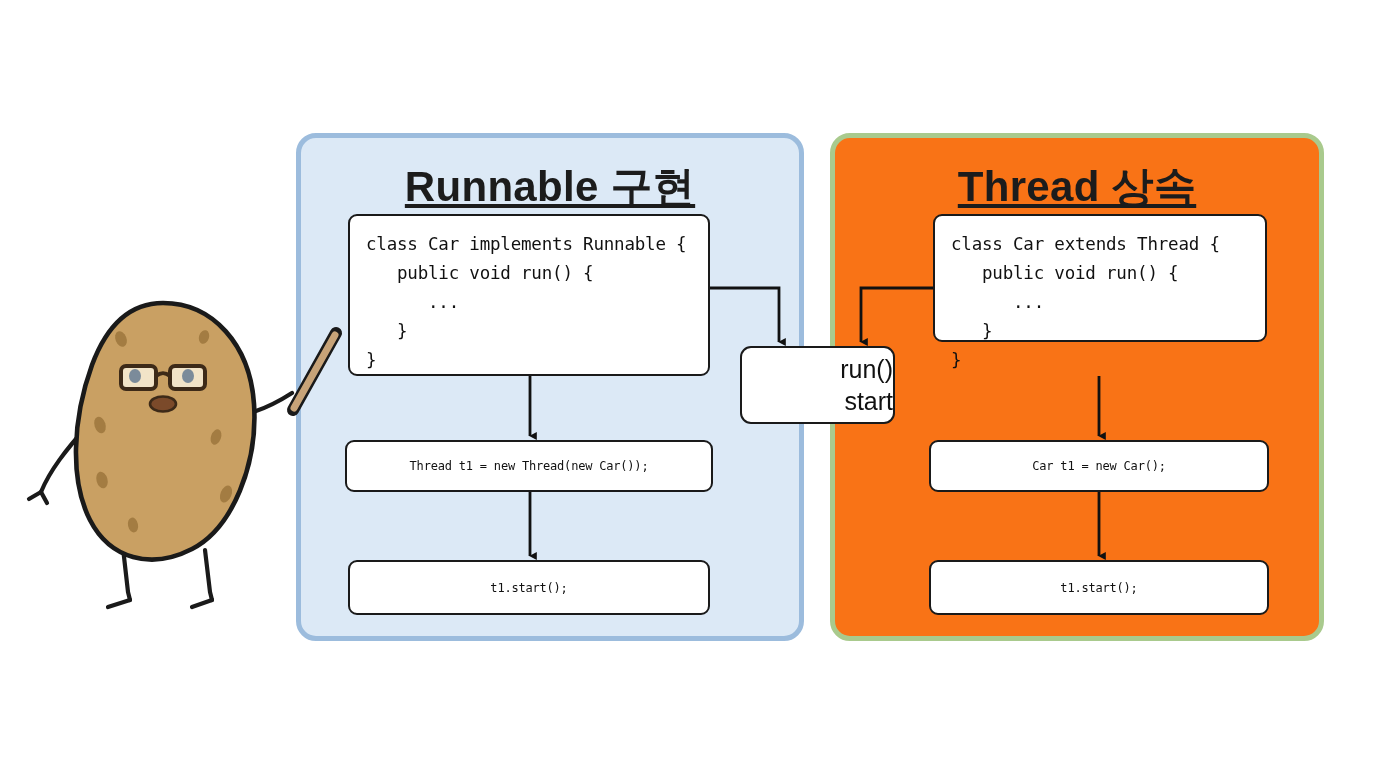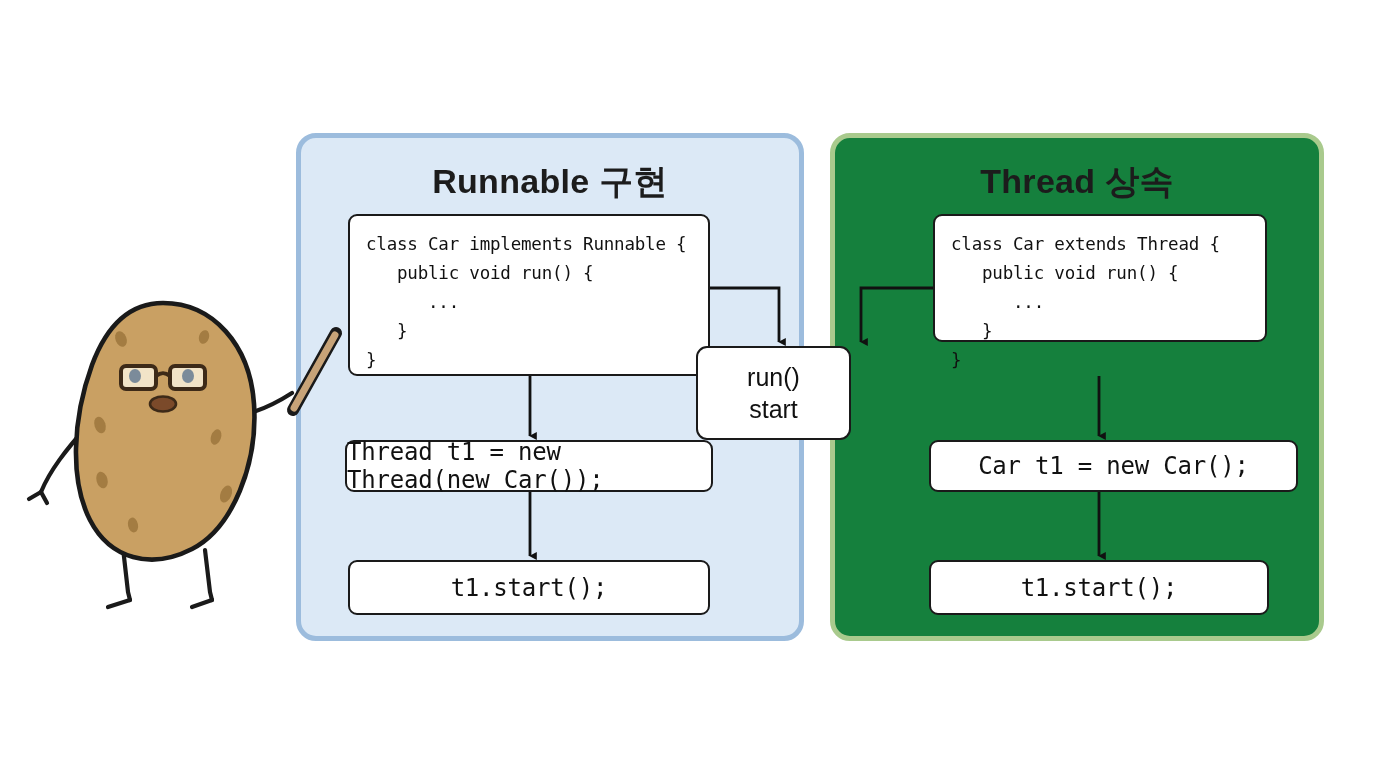--- a/index.html
+++ b/index.html
@@ -33,85 +33,86 @@
     width: 508px;
     height: 508px;
     background: #dce9f6;
     border: 5px solid #9cbcdd;
   }
   .panel-green {
     left: 830px;
     top: 133px;
     width: 494px;
     height: 508px;
-    background: #15803d;
+    background: #f97316;
     border: 5px solid #a9ca8d;
   }
   .panel-title {
     position: absolute;
     left: 0;
     top: 21px;
     width: 100%;
     text-align: center;
-    font-size: 34px;
+    font-size: 42px;
     font-weight: bold;
     color: #1c1c1c;
     letter-spacing: 0.3px;
     font-family: "Liberation Sans", sans-serif;
+    text-decoration: underline;
   }
 
   
   .box {
     position: absolute;
     background: #ffffff;
     border: 2.6px solid #1a1a1a;
     border-radius: 9px;
     box-sizing: border-box;
     font-family: "DejaVu Sans Mono", monospace;
     color: #111111;
   }
   .code-box {
     white-space: pre;
     font-size: 17.5px;
     line-height: 29px;
     padding: 14px 0 18px 16px;
     letter-spacing: -0.2px;
   }
   .stmt-box {
-    font-size: 24px;
+    font-size: 12px;
     letter-spacing: -0.2px;
     display: flex;
     align-items: center;
     justify-content: center;
-    text-align: left;
+    text-align: right;
   }
 
   
   .code-left  { left: 348px; top: 214px; width: 362px; height: 162px; }
   .mk-left    { left: 345px; top: 440px; width: 368px; height: 52px; }
   .st-left    { left: 348px; top: 560px; width: 362px; height: 55px; }
   
   .code-right { left: 933px; top: 214px; width: 334px; height: 128px; }
-  .mk-right   { left: 929px; top: 440px; width: 369px; height: 52px; }
+  .mk-right   { left: 929px; top: 440px; width: 340px; height: 52px; }
   .st-right   { left: 929px; top: 560px; width: 340px; height: 55px; }
 
   
   .run-box {
     position: absolute;
-    left: 696px;
+    left: 740px;
     top: 346px;
     width: 155px;
-    height: 94px;
+    height: 78px;
     background: #ffffff;
     border: 2.6px solid #1a1a1a;
     border-radius: 11px;
     box-sizing: border-box;
     display: flex;
     flex-direction: column;
-    align-items: center;
+    align-items: flex-end;
     justify-content: center;
     font-family: "Liberation Sans", sans-serif;
     font-size: 25px;
     line-height: 32px;
     color: #111111;
     z-index: 5;
   }
 
   
   .overlay {

